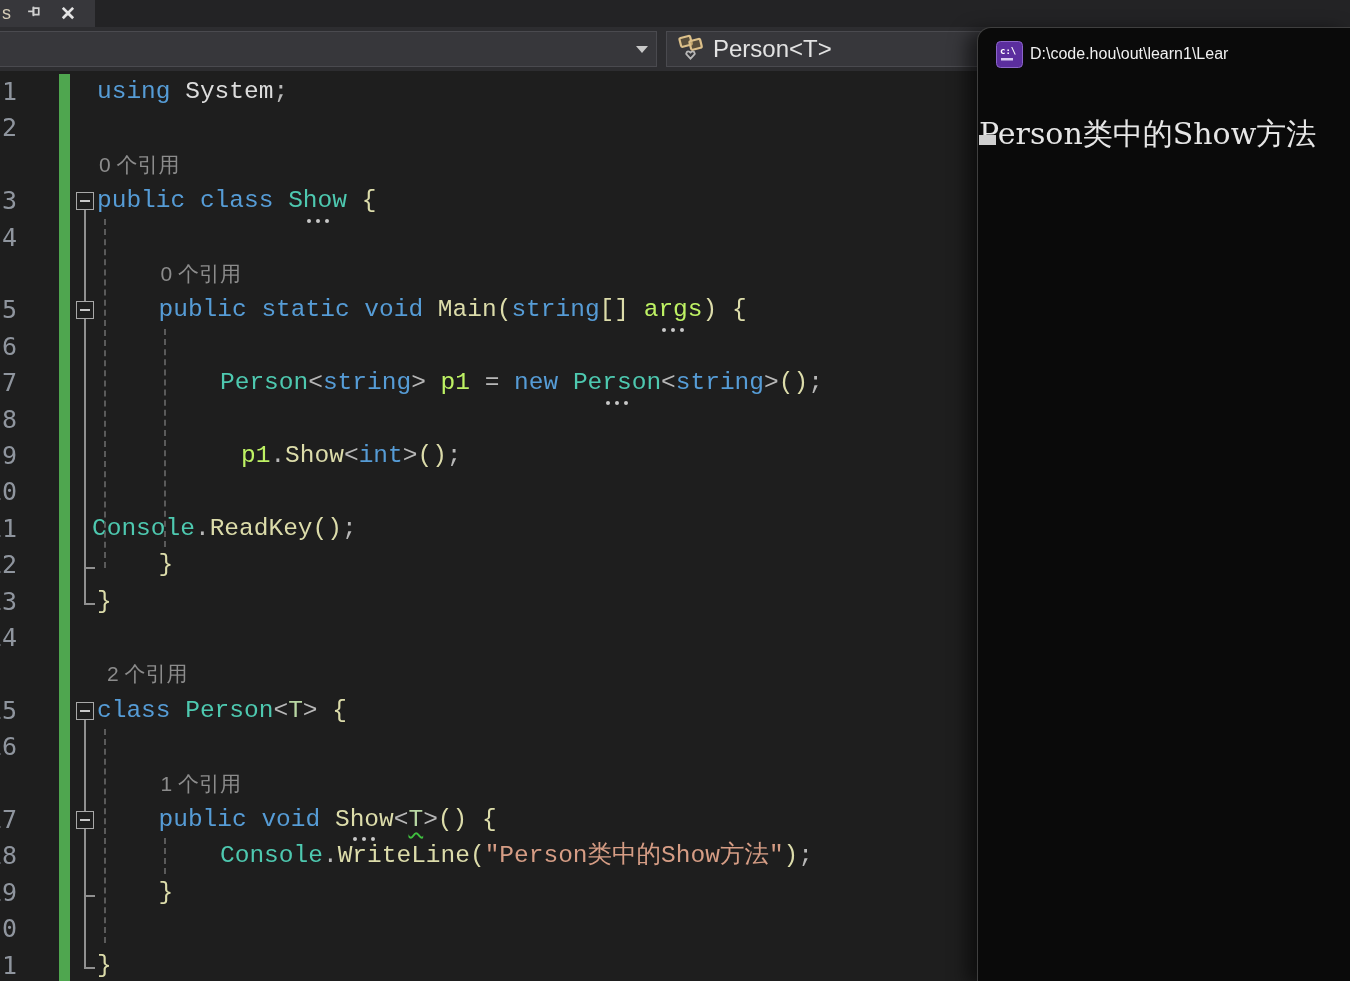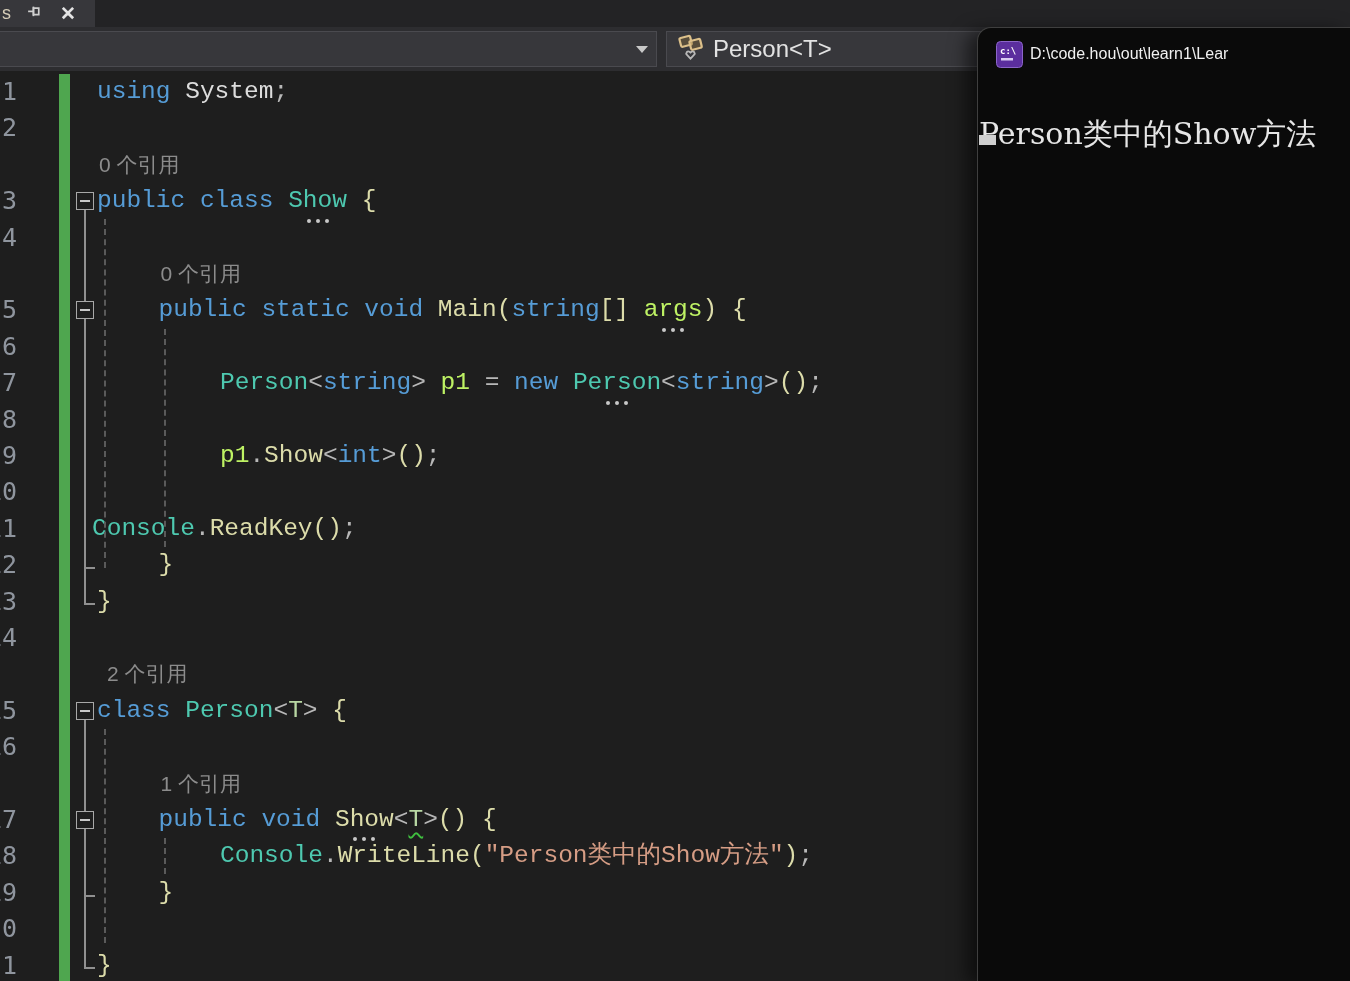--- a/index.html
+++ b/index.html
@@ -153,21 +153,21 @@
       <div class="gut-num" style="top: 221.4px;">5</div>
       <div class="code-row" style="top: 221.4px; padding-left: 158.5px;"><span class="tok kw">public</span><span class="tok plain"> </span><span class="tok kw">static</span><span class="tok plain"> </span><span class="tok kw">void</span><span class="tok plain"> </span><span class="tok method">Main</span><span class="tok brace">(</span><span class="tok kw">string</span><span class="tok brace">[]</span><span class="tok plain"> </span><span class="tok local dots">args</span><span class="tok brace">)</span><span class="tok plain"> </span><span class="tok brace">{</span></div>
       <div class="fold-box" style="top: 230.4px;"></div>
       <div class="gut-num" style="top: 257.8px;">6</div>
       <div class="code-row" style="top: 257.8px; padding-left: 97px;"></div>
       <div class="gut-num" style="top: 294.2px;">7</div>
       <div class="code-row" style="top: 294.2px; padding-left: 220px;"><span class="tok type">Person</span><span class="tok punct">&lt;</span><span class="tok kw">string</span><span class="tok punct">&gt; </span><span class="tok local">p1</span><span class="tok punct"> = </span><span class="tok kw">new</span><span class="tok plain"> </span><span class="tok type dots">Person</span><span class="tok punct">&lt;</span><span class="tok kw">string</span><span class="tok punct">&gt;</span><span class="tok brace">()</span><span class="tok punct">;</span></div>
       <div class="gut-num" style="top: 330.6px;">8</div>
       <div class="code-row" style="top: 330.6px; padding-left: 97px;"></div>
       <div class="gut-num" style="top: 367px;">9</div>
-      <div class="code-row" style="top: 367px; padding-left: 220px;"><span class="tok local">p1</span><span class="tok punct">.</span><span class="tok method">Show</span><span class="tok punct">&lt;</span><span class="tok kw">int</span><span class="tok punct">&gt;</span><span class="tok brace">()</span><span class="tok punct">;</span></div>
+      <div class="code-row" style="top: 367px; padding-left: 220px; margin-left: 21px;"><span class="tok local">p1</span><span class="tok punct">.</span><span class="tok method">Show</span><span class="tok punct">&lt;</span><span class="tok kw">int</span><span class="tok punct">&gt;</span><span class="tok brace">()</span><span class="tok punct">;</span></div>
       <div class="gut-num" style="top: 403.4px;">10</div>
       <div class="code-row" style="top: 403.4px; padding-left: 97px;"></div>
       <div class="gut-num" style="top: 439.8px;">11</div>
       <div class="code-row" style="top: 439.8px; padding-left: 92px;"><span class="tok type">Console</span><span class="tok punct">.</span><span class="tok method">ReadKey</span><span class="tok brace">()</span><span class="tok punct">;</span></div>
       <div class="gut-num" style="top: 476.2px;">12</div>
       <div class="code-row" style="top: 476.2px; padding-left: 158.5px;"><span class="tok brace">}</span></div>
       <div class="gut-num" style="top: 512.6px;">13</div>
       <div class="code-row" style="top: 512.6px; padding-left: 97px;"><span class="tok brace">}</span></div>
       <div class="gut-num" style="top: 549px;">14</div>
       <div class="code-row" style="top: 549px; padding-left: 97px;"></div>

